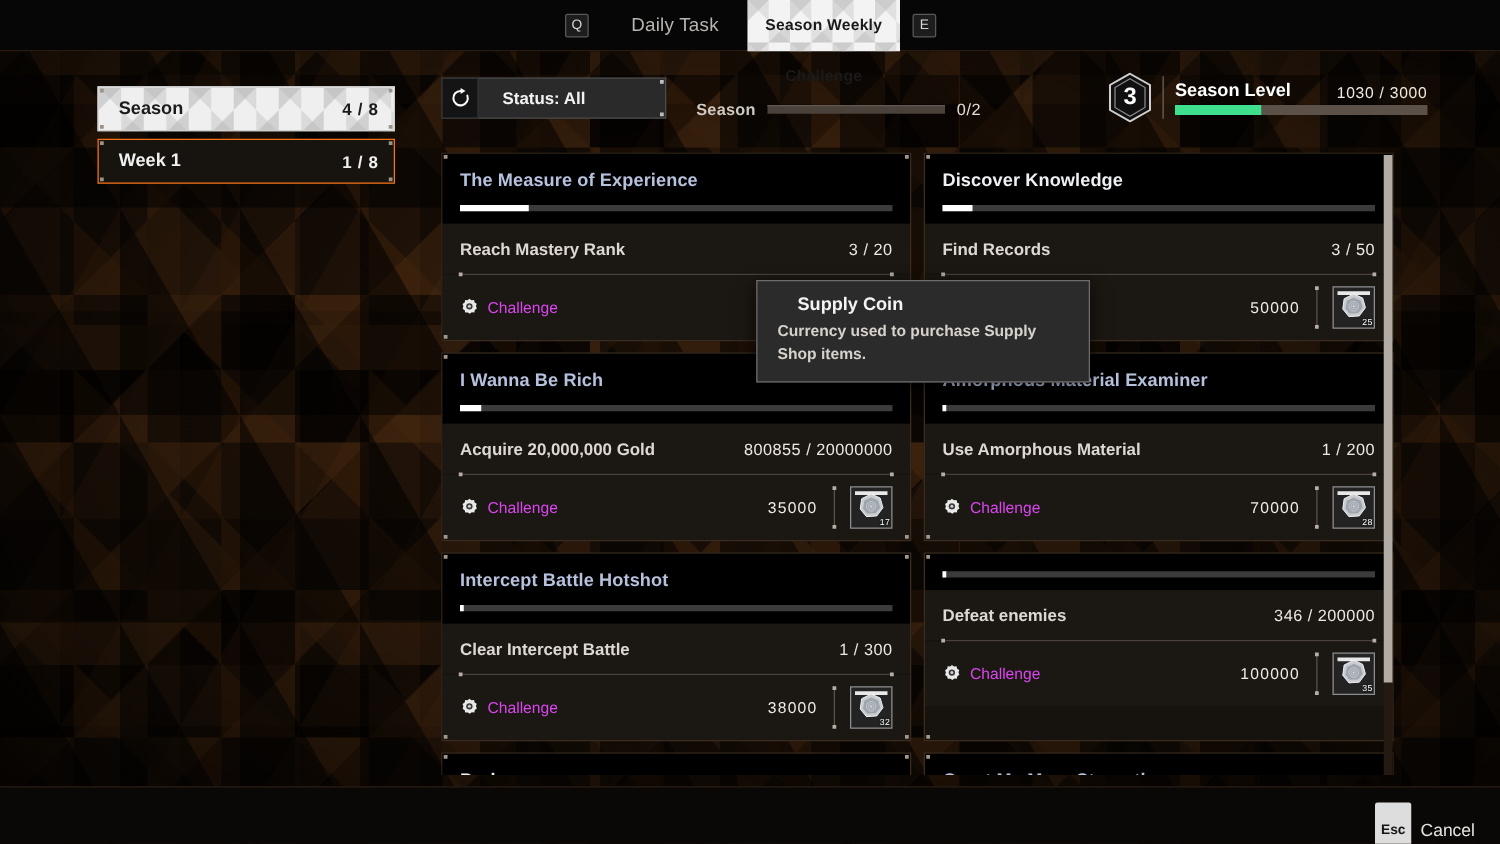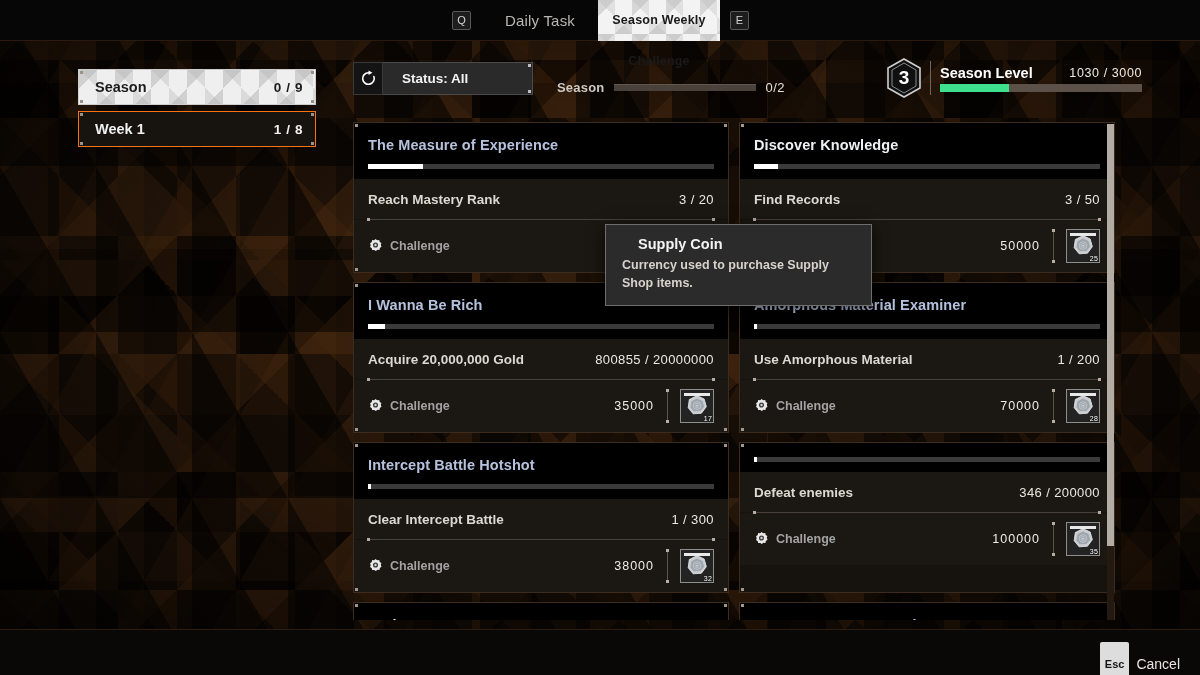--- a/index.html
+++ b/index.html
@@ -123,21 +123,21 @@
   .seasonprog .val { font-size: 13px; color: #e4ded7; margin-left: 9px; letter-spacing: .5px; }
 
   .levelbox { position: absolute; right: 58px; top: 58px; display: flex; align-items: center; }
   .hexbadge { position: relative; width: 36px; height: 40px; margin-right: 8px; }
   .hexbadge svg { display: block; }
   .hexbadge .num {
     position: absolute; inset: 0; display: flex; align-items: center; justify-content: center;
     font-size: 19px; font-weight: 700; color: #fff;
   }
   .levelright { width: 202px; }
-  .levelrow { display: flex; align-items: center; justify-content: space-between; margin-bottom: 3px; }
+  .levelrow { display: flex; align-items: flex-end; justify-content: space-between; margin-bottom: 3px; }
   .levelrow .t { font-size: 14.5px; font-weight: 700; color: #fff; }
   .levelrow .v { font-size: 12.5px; color: #efe9e2; letter-spacing: .6px; }
   .levelbar { position: relative; height: 8px; background: #5b5148; }
   .levelbar .fill { position: absolute; left: 0; top: 0; height: 100%; background: #3ee08d; }
   .levelsep { width: 1px; height: 34px; background: #6d665e; margin-right: 9px; }
 
   
   .gridwrap { position: absolute; left: 353px; top: 122px; width: 762px; height: 498px; overflow: hidden; z-index: 5; }
   .grid { display: grid; grid-template-columns: 376px 376px; column-gap: 10px; row-gap: 9px; }
   .card {
@@ -162,21 +162,21 @@
   .obj-name { font-size: 13.5px; color: #ddd8d2; font-weight: 600; }
   .obj-val { font-size: 13px; color: #ece7e1; letter-spacing: .4px; }
 
   .obj-sep { height: 1px; background: #4a423a; margin: 0 14px; position: relative; }
   .obj-sep .e { position: absolute; top: -1px; width: 3px; height: 3px; background: #b7ada2; }
   .obj-sep .el { left: -1px; } .obj-sep .er { right: -1px; }
 
   .reward-row { display: flex; align-items: center; padding: 8px 14px 9px 14px; background: #1b1712; height: 52px; }
   .chal { display: flex; align-items: center; flex: 1; }
   .chal .gear { width: 15px; height: 15px; margin-right: 7px; }
-  .chal .txt { font-size: 12.5px; font-weight: 700; color: #a3a3a3; }
+  .chal .txt { font-size: 12.5px; font-weight: 400; color: #d946ef; }
   .chal-amt { font-size: 12.5px; color: #efebe6; letter-spacing: 1px; margin-right: 13px; font-family: "Liberation Sans", sans-serif; }
   .vdiv { width: 1px; height: 32px; background: #5c544b; margin-right: 12px; position: relative; }
   .vdiv::before, .vdiv::after { content:""; position:absolute; left:-1px; width:3px; height:3px; background:#b7ada2; }
   .vdiv::before { top:-1px; } .vdiv::after { bottom:-1px; }
 
   .item {
     position: relative; width: 34px; height: 34px;
     background: #232323; border: 1px solid #8e8e8e;
   }
   .item.hl { width: 36px; height: 36px; background: #4d4d4d; border: 2px solid #d8d8d8; }
@@ -234,21 +234,21 @@
     </div>
   </div>
 
   <div class="sidebar">
     <div class="side-item active">
       <span class="corner c-tl"></span>
       <span class="corner c-tr"></span>
       <span class="corner c-bl"></span>
       <span class="corner c-br"></span>
       <span class="lbl">Season</span>
-      <span class="cnt">0 / 9</span>
+      <span class="cnt">4 / 8</span>
     </div>
     <div class="side-item inactive">
       <span class="corner c-tl"></span>
       <span class="corner c-tr"></span>
       <span class="corner c-bl"></span>
       <span class="corner c-br"></span>
       <span class="lbl">Week 1</span>
       <span class="cnt">1 / 8</span>
     </div>
   </div>

